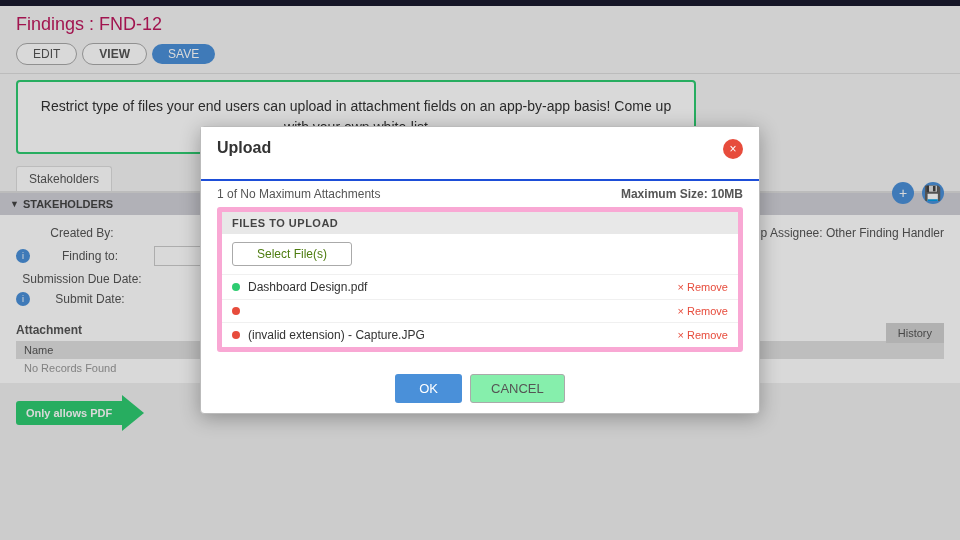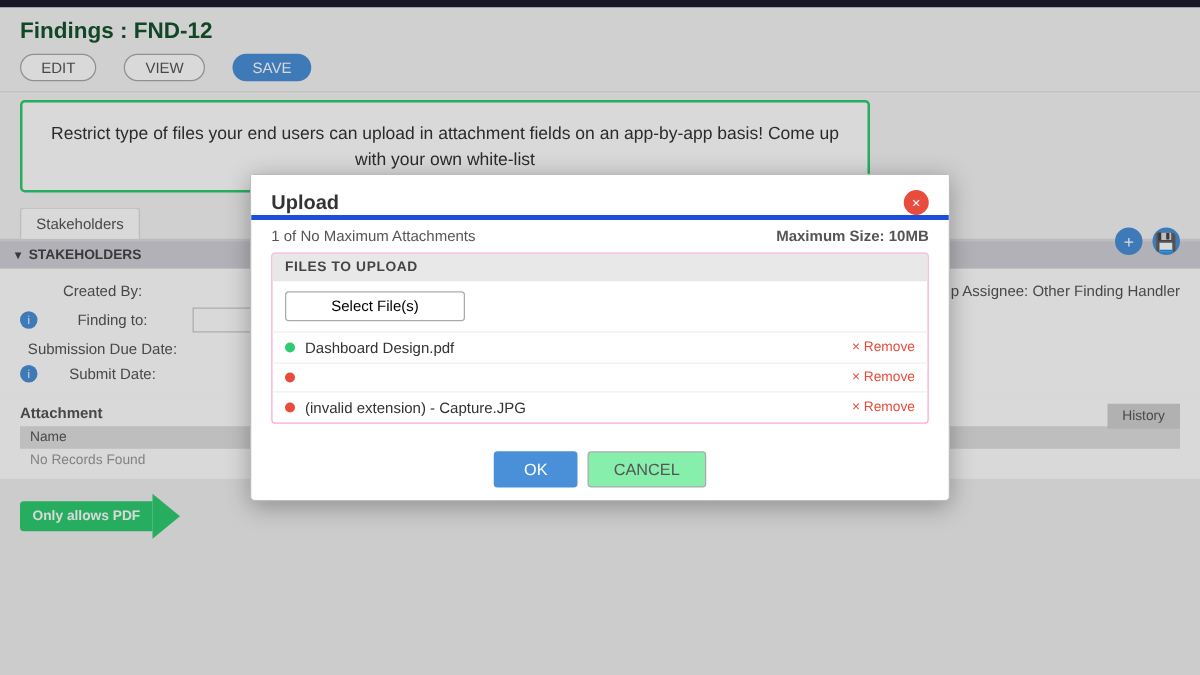--- a/index.html
+++ b/index.html
@@ -22,49 +22,51 @@
 
     
     .page-header {
       background: #f5f5f5;
       padding: 8px 16px 0 16px;
       border-bottom: 1px solid #ddd;
     }
 
     .page-title {
       font-size: 18px;
-      font-weight: bold;
-      color: #14532d;
+      font-weight: normal;
+      color: #be185d;
       margin-bottom: 8px;
     }
 
     .toolbar {
       display: flex;
-      gap: 22px;
+      gap: 5px;
       margin-bottom: 8px;
+      align-items: center;
     }
 
     .btn-edit {
       background: white;
       border: 1px solid #aaa;
       border-radius: 12px;
       padding: 3px 16px;
       font-size: 12px;
       color: #555;
       cursor: pointer;
     }
 
     .btn-view {
       background: white;
       border: 1px solid #aaa;
       border-radius: 12px;
       padding: 3px 16px;
       font-size: 12px;
       color: #555;
       cursor: pointer;
+      font-weight: bold;
     }
 
     .btn-save {
       background: #4a90d9;
       border: none;
       border-radius: 12px;
       padding: 3px 16px;
       font-size: 12px;
       color: white;
       cursor: pointer;
@@ -297,24 +299,24 @@
       background: white;
       border: 1px solid #bbb;
       border-radius: 4px;
       width: 560px;
       box-shadow: 0 4px 20px rgba(0,0,0,0.3);
       position: relative;
     }
 
     .modal-header {
       background: white;
-      padding: 12px 16px 0 16px;
-      border-bottom: 4px solid #1d4ed8;
-      display: flex;
-      align-items: flex-end;
+      padding: 12px 16px 20px 16px;
+      border-bottom: 2px solid #1d4ed8;
+      display: flex;
+      align-items: flex-start;
       justify-content: space-between;
     }
 
     .modal-title {
       font-size: 16px;
       font-weight: bold;
       color: #333;
     }
 
     .modal-close {
@@ -339,41 +341,41 @@
       justify-content: space-between;
     }
 
     .modal-subtitle .max-size {
       font-weight: bold;
     }
 
     
     .files-section {
       margin: 0 16px 12px 16px;
-      border: 1px solid #f9a8d4;
+      border: 5px solid #f9a8d4;
       border-radius: 3px;
     }
 
     .files-header {
       background: #e8e8e8;
       padding: 5px 10px;
       font-size: 11px;
       font-weight: bold;
       color: #444;
       letter-spacing: 0.5px;
     }
 
     .select-files-btn {
       margin: 8px 10px;
       background: white;
       border: 1px solid #aaa;
       border-radius: 3px;
-      padding: 4px 36px;
-      font-size: 12px;
-      color: #000000;
+      padding: 4px 24px;
+      font-size: 12px;
+      color: #4d7c0f;
       cursor: pointer;
     }
 
     .file-row {
       display: flex;
       align-items: center;
       padding: 5px 10px;
       font-size: 12px;
       color: #333;
       border-top: 1px solid #f0f0f0;

